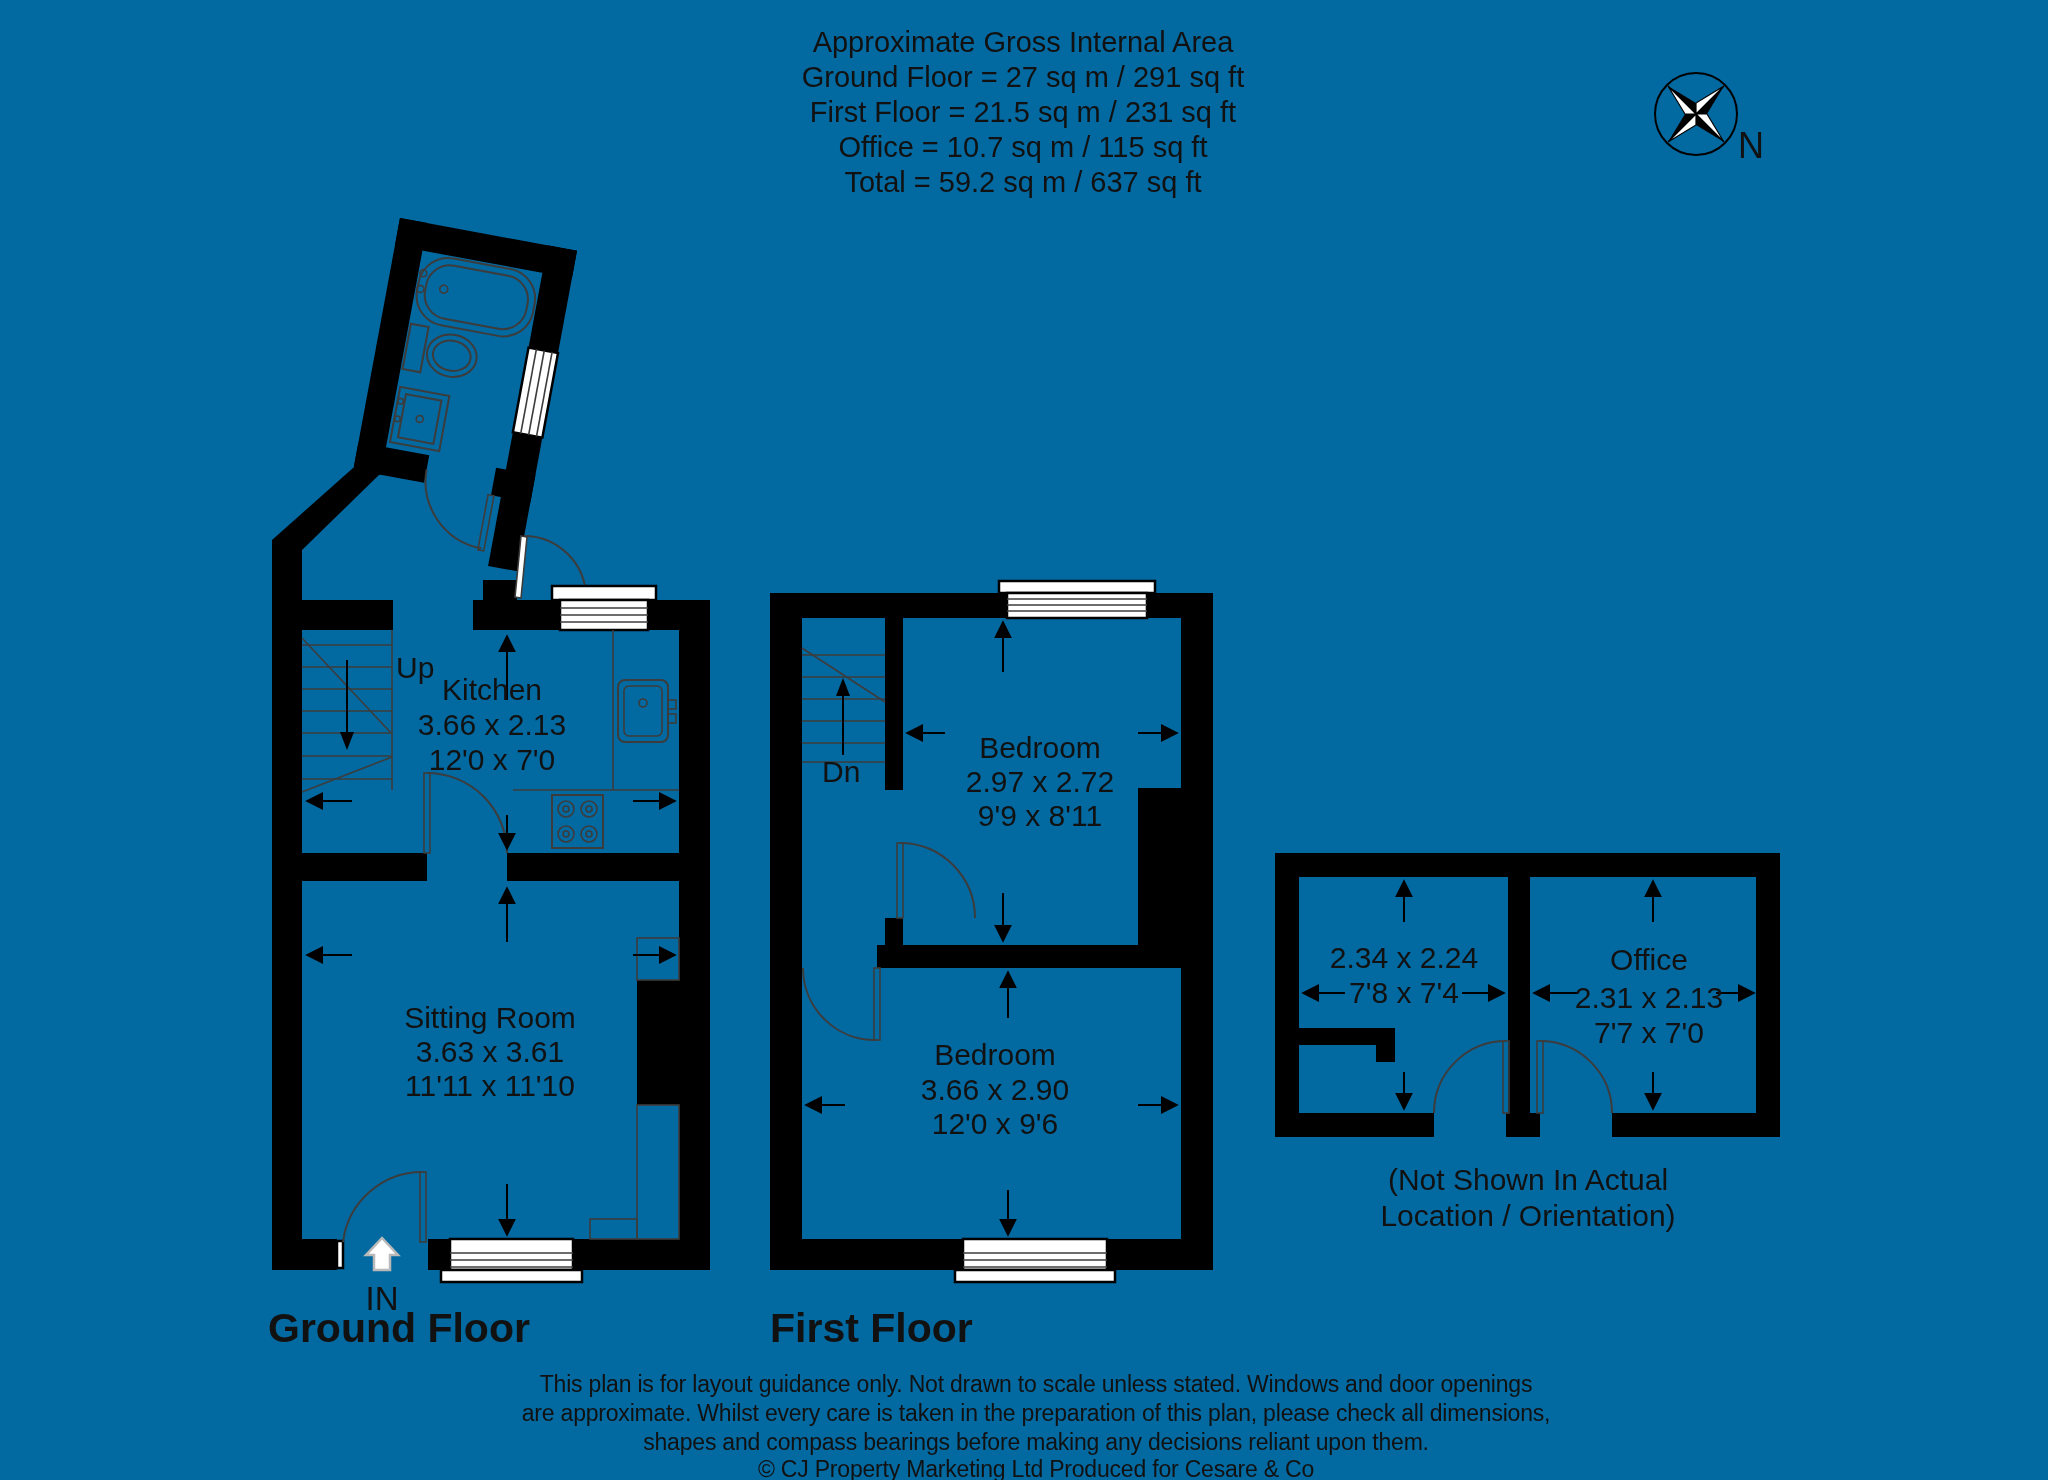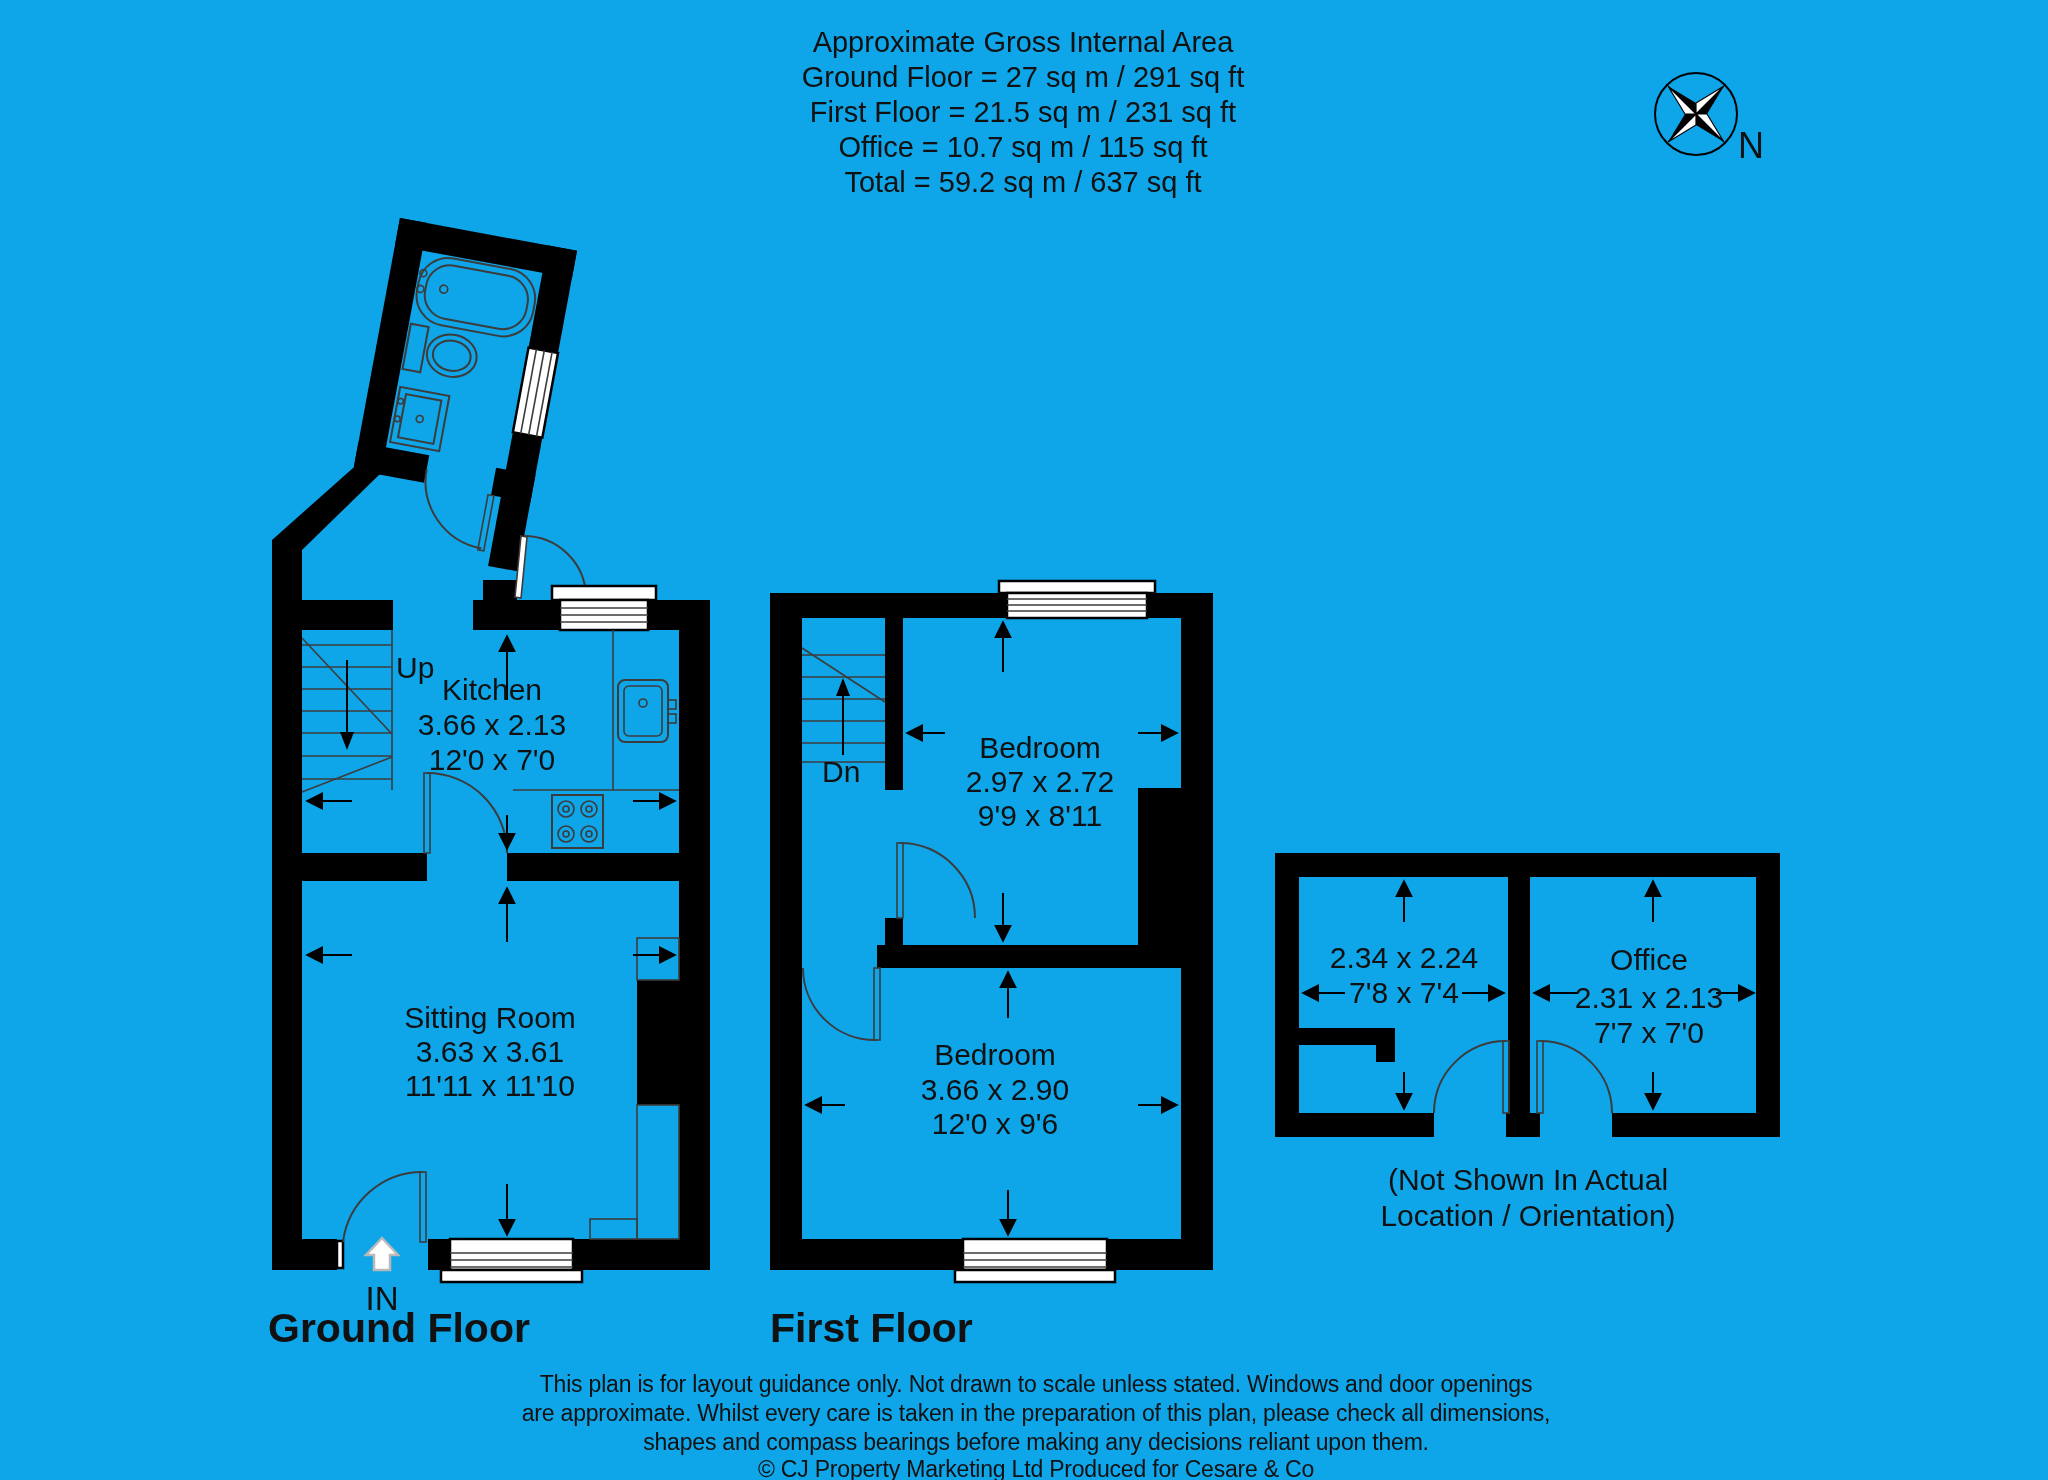--- a/index.html
+++ b/index.html
@@ -1,21 +1,21 @@
 <!DOCTYPE html>
 <html><head>
 <meta charset="utf-8">
 <style>
   html, body {
     margin: 0; padding: 0;
     background: #ffffff;
     width: 2048px; height: 1480px;
     font-family: "Liberation Sans", sans-serif;
   }
-  #plan-root { position: relative; width: 2048px; height: 1480px; background:#0ea5e9; }
+  #plan-root { position: relative; width: 2048px; height: 1480px; background:#0369a1; }
   svg text {
     font-family: "Liberation Sans", sans-serif;
     fill: #111111;
   }
   .room-name   { font-size: 30px; }
   .room-dim    { font-size: 30px; }
   .floor-label { font-size: 41px; font-weight: bold; }
   .header-line { font-size: 29px; }
   .small-label { font-size: 30px; }
   .in-label    { font-size: 33px; }

